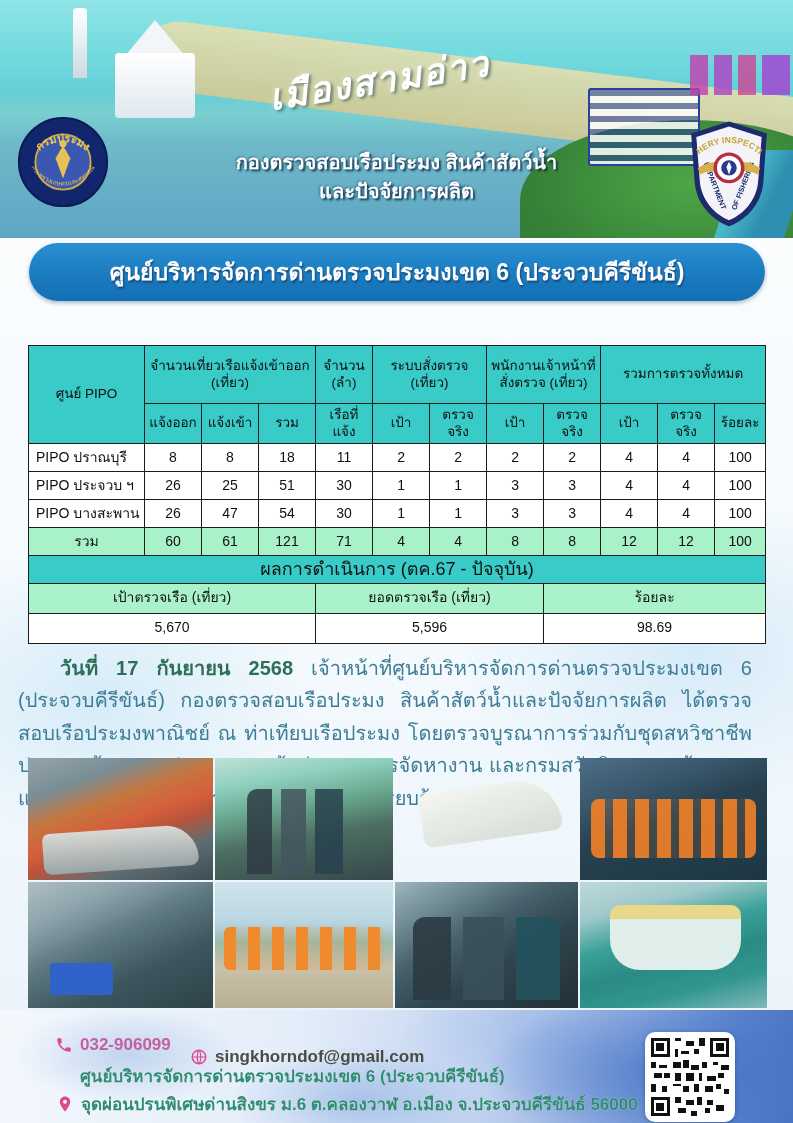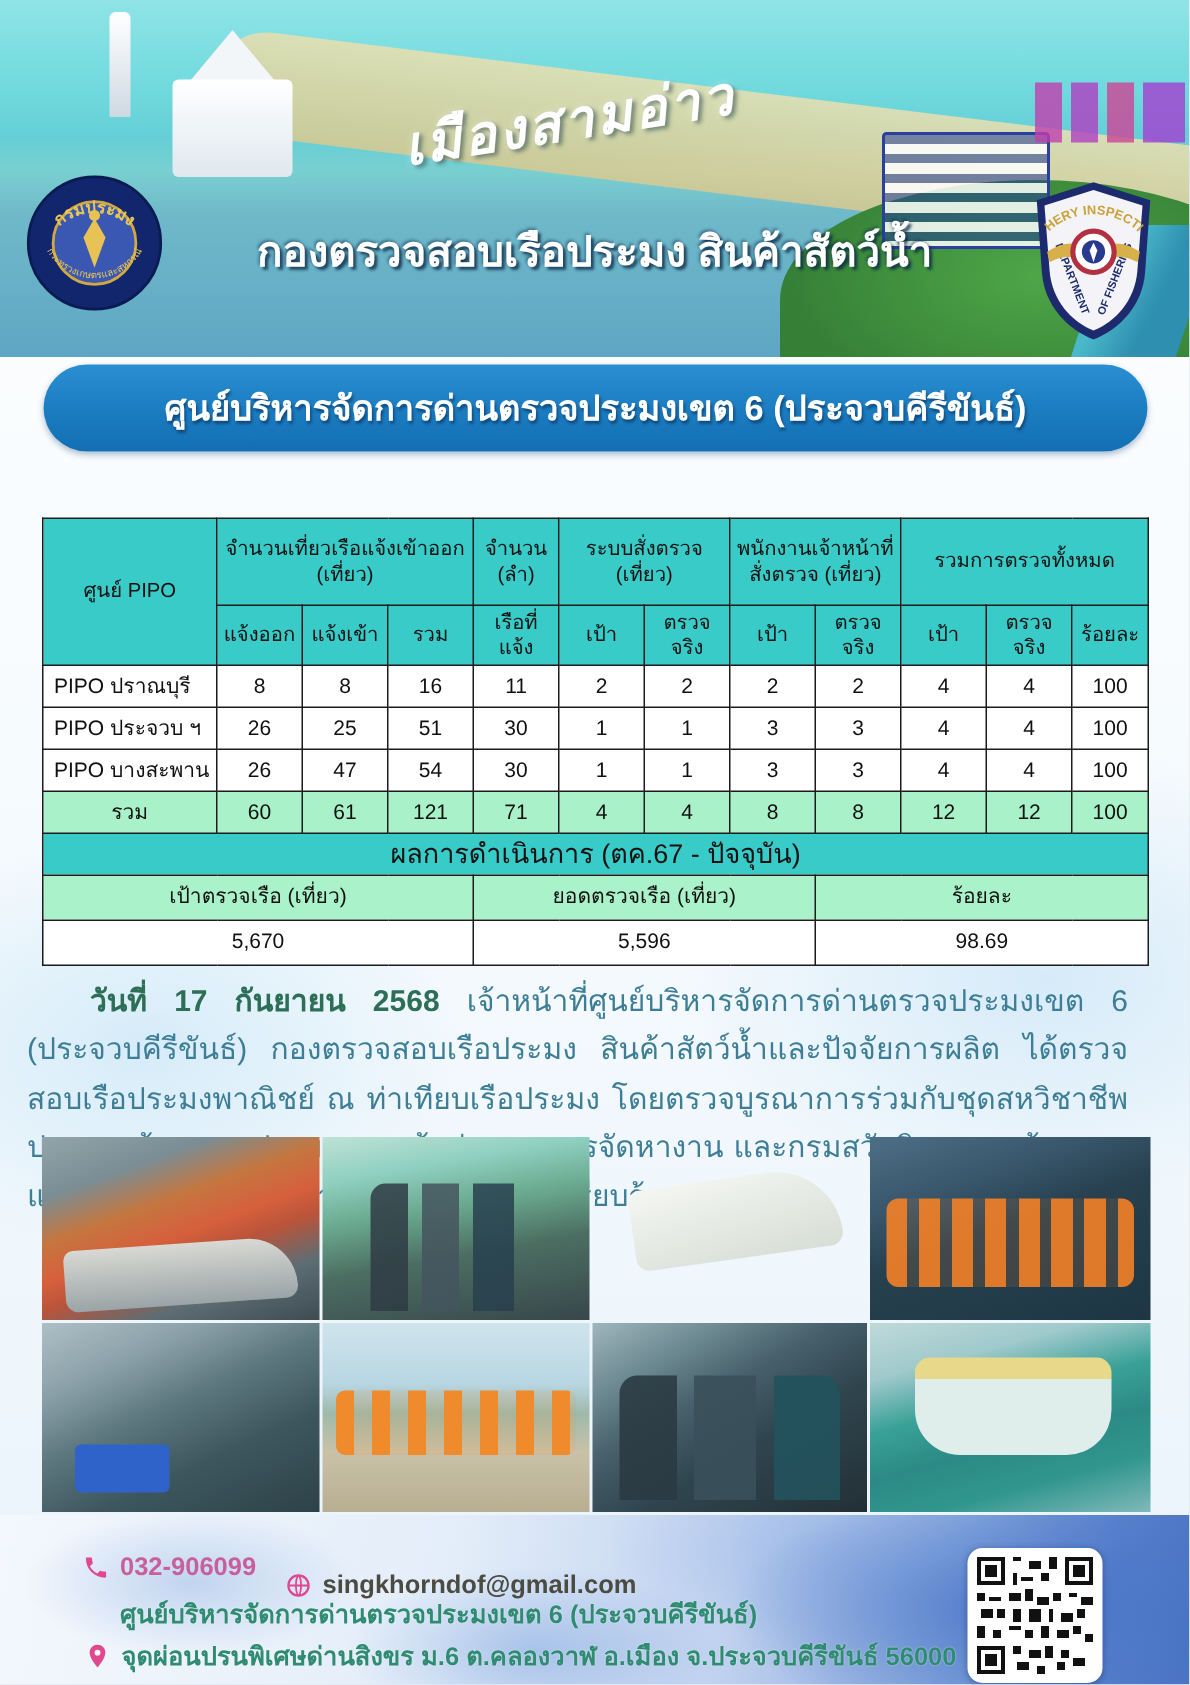--- a/index.html
+++ b/index.html
@@ -72,21 +72,21 @@
   }
   .hero .sign {
     position:absolute; left:268px; top:52px;
     color:#ffffff; font-size:36px; font-weight:bold; font-style:italic;
     transform:rotate(-9deg);
     text-shadow:2px 2px 3px rgba(30,60,60,.55), 0 0 6px rgba(255,255,255,.35);
     letter-spacing:2px;
   }
   .hero .org-title {
     position:absolute; left:0; right:0; top:148px; text-align:center;
-    color:#ffffff; font-weight:bold; font-size:28px; line-height:1.45;
+    color:#ffffff; font-weight:bold; font-size:20px; line-height:1.45;
     text-shadow:2px 2px 2px rgba(10,40,70,.8), -1px -1px 2px rgba(10,40,70,.45);
   }
 
   
   .logo-left { position:absolute; left:17px; top:116px; width:92px; height:92px; }
   .logo-right { position:absolute; left:686px; top:118px; width:86px; height:118px; }
 
   
   .banner {
     position:absolute; left:29px; top:243px; width:736px; height:58px;
@@ -235,20 +235,21 @@
         <path d="M14 58 Q32 46 46 56 L46 66 Q30 58 16 66 Z" fill="#d8b04a"></path>
         <path d="M86 58 Q68 46 54 56 L54 66 Q70 58 84 66 Z" fill="#d8b04a"></path>
         <circle cx="50" cy="58" r="16" fill="#ffffff" stroke="#b33040" stroke-width="4"></circle>
         <circle cx="50" cy="58" r="9" fill="#273a8e"></circle>
         <path d="M50 51 l3 6 -3 9 -3 -9 z" fill="#ffffff"></path>
       </svg>
     </div>
 
     <div class="org-title">
       <div>กองตรวจสอบเรือประมง สินค้าสัตว์น้ำ</div>
+      <div>และปัจจัยการผลิต</div>
     </div>
   </div>
 
   <div class="banner">
     <span>ศูนย์บริหารจัดการด่านตรวจประมงเขต 6 (ประจวบคีรีขันธ์)</span>
   </div>
 
 
   <table class="report-table">
     <colgroup>
@@ -286,21 +287,21 @@
         <th>เป้า</th>
         <th>ตรวจจริง</th>
         <th>ร้อยละ</th>
       </tr>
     </thead>
     <tbody>
       <tr>
         <td class="row-name">PIPO ปราณบุรี</td>
         <td>8</td>
         <td>8</td>
-        <td>16</td>
+        <td>18</td>
         <td>11</td>
         <td>2</td>
         <td>2</td>
         <td>2</td>
         <td>2</td>
         <td>4</td>
         <td>4</td>
         <td>100</td>
       </tr>
       <tr>

